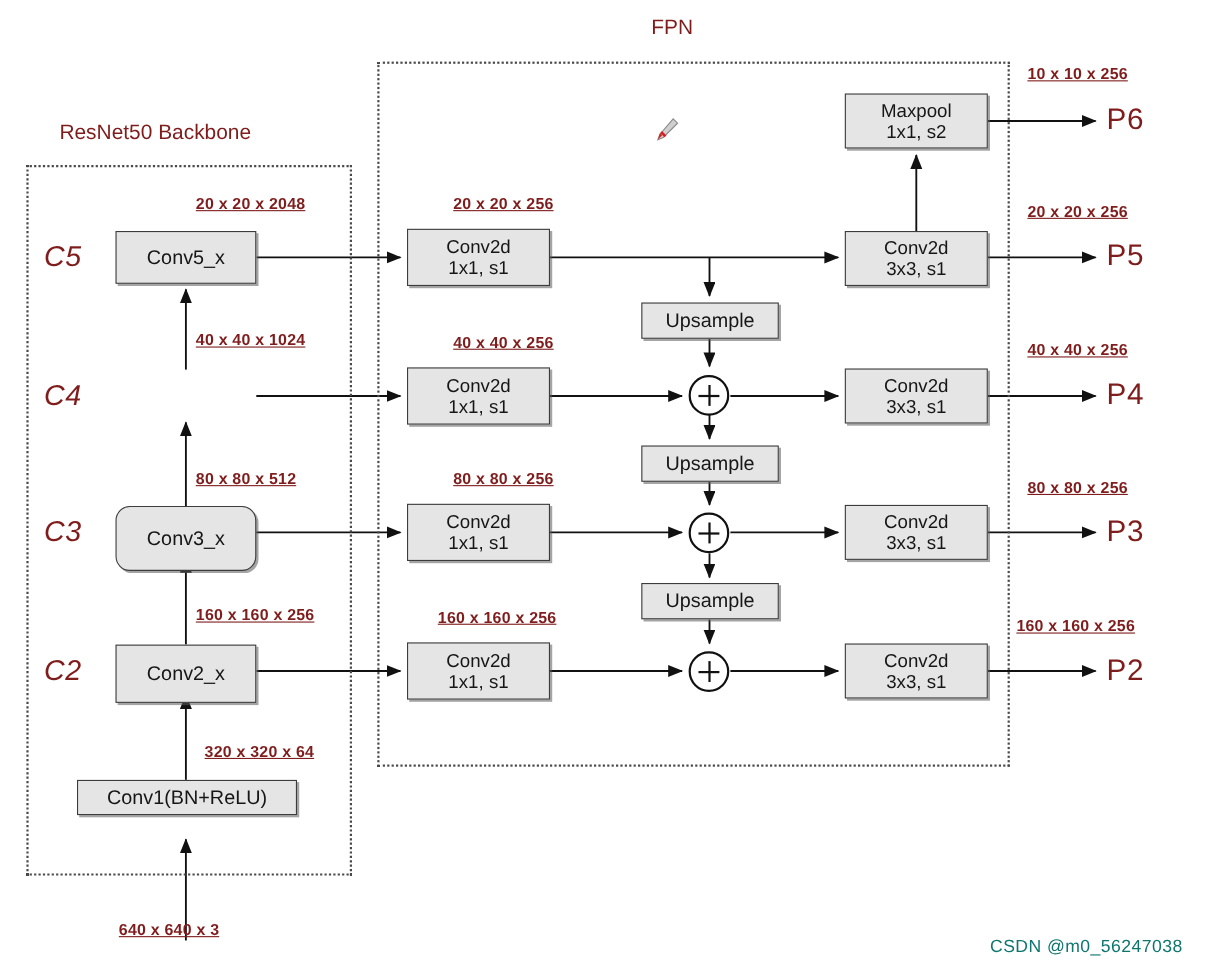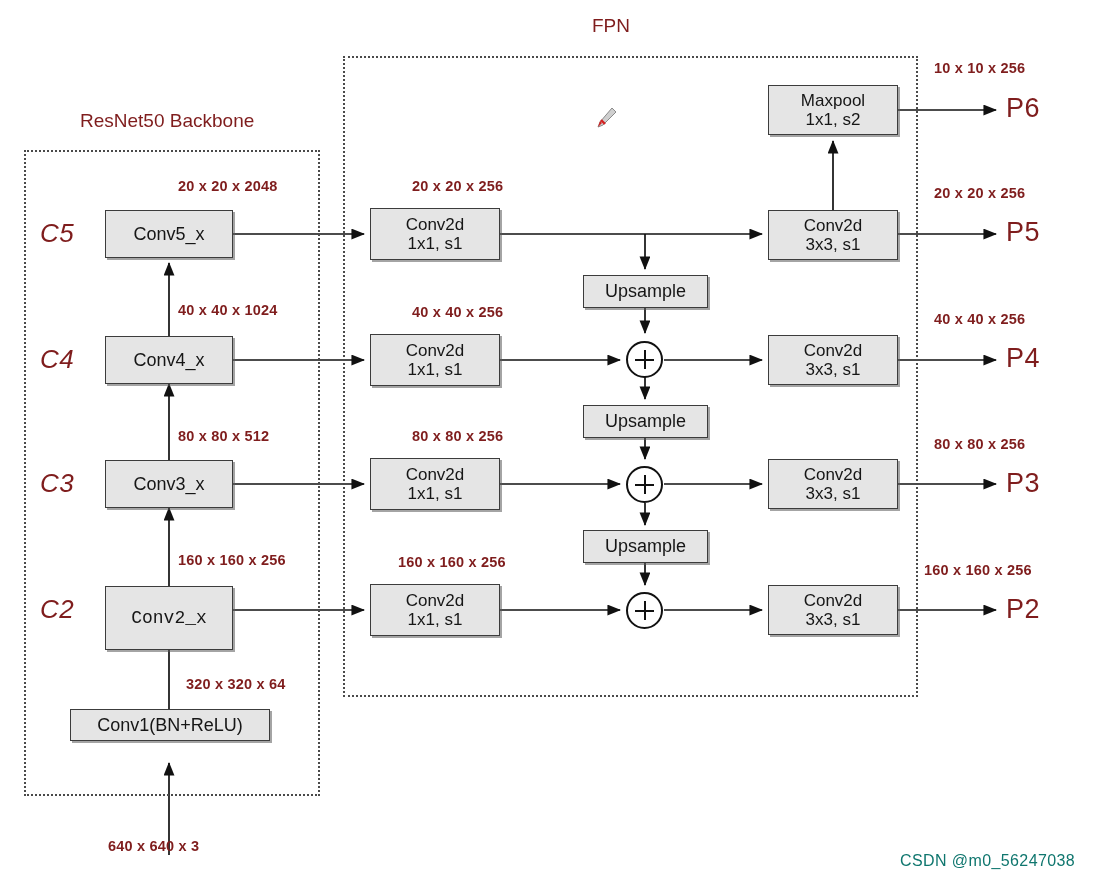--- a/index.html
+++ b/index.html
@@ -42,20 +42,21 @@
   
   .lbl{
     position:absolute;
     white-space:nowrap;
     color:#7f1d1d;
   }
   .dim{
     font-size:14.5px;
     font-weight:bold;
     letter-spacing:.2px;
+    text-decoration:underline;
   }
   .stage{
     font-size:26px;
     letter-spacing:.5px;
     font-style:italic;
   }
   .pout{
     font-size:27px;
     letter-spacing:.5px;
   }
@@ -156,38 +157,35 @@
     <g transform="translate(598,108)">
       <path d="M14,0 L18,4 L5,17 L0,19 L2,14 Z" fill="#cfcfcf" stroke="#8a8a8a" stroke-width="1"></path>
       <path d="M4,15 L0,19 L2,13 Z" fill="#d32020"></path>
       <path d="M3,12 L7,16" stroke="#d32020" stroke-width="2.4"></path>
     </g>
   </svg>
 
   <div class="group" style="left:24px;top:150px;width:296px;height:646px;"></div>
   <div class="group" style="left:343px;top:56px;width:575px;height:641px;"></div>
 
-  <div class="lbl grouptitle" style="left:80px;top:110px;">ResNet50 Backbone</div>
+  <div class="lbl grouptitle" style="left:54px;top:110px;">ResNet50 Backbone</div>
   <div class="lbl grouptitle" style="left:592px;top:15px;">FPN</div>
 
   <div class="lbl stage" style="left:40px;top:218px;">C5</div>
   <div class="lbl stage" style="left:40px;top:344px;">C4</div>
   <div class="lbl stage" style="left:40px;top:468px;">C3</div>
   <div class="lbl stage" style="left:40px;top:594px;">C2</div>
 
   <div class="node one-line" style="left:105px;top:210px;width:128px;height:48px;">
     <span class="l1">Conv5_x</span>
   </div>
-  <div class="node one-line" style="left:105px;top:336px;width:128px;height:48px;">
-    <span class="l1">Conv4_x</span>
-  </div>
-  <div class="node one-line" style="left:105px;top:460px;width:128px;height:48px;">
+  <div class="node one-line" style="left:105px;top:460px;width:128px;height:59px;border-radius:13px;">
     <span class="l1">Conv3_x</span>
   </div>
-  <div class="node one-line" style="left:105px;top:586px;width:128px;height:64px;font-family:Liberation Mono, monospace;">
+  <div class="node one-line" style="left:105px;top:586px;width:128px;height:53px;">
     <span class="l1">Conv2_x</span>
   </div>
   <div class="node one-line" style="left:70px;top:709px;width:200px;height:32px;">
     <span class="l1">Conv1(BN+ReLU)</span>
   </div>
 
   <div class="lbl dim" style="left:178px;top:178px;">20 x 20 x 2048</div>
   <div class="lbl dim" style="left:178px;top:302px;">40 x 40 x 1024</div>
   <div class="lbl dim" style="left:178px;top:428px;">80 x 80 x 512</div>
   <div class="lbl dim" style="left:178px;top:552px;">160 x 160 x 256</div>

